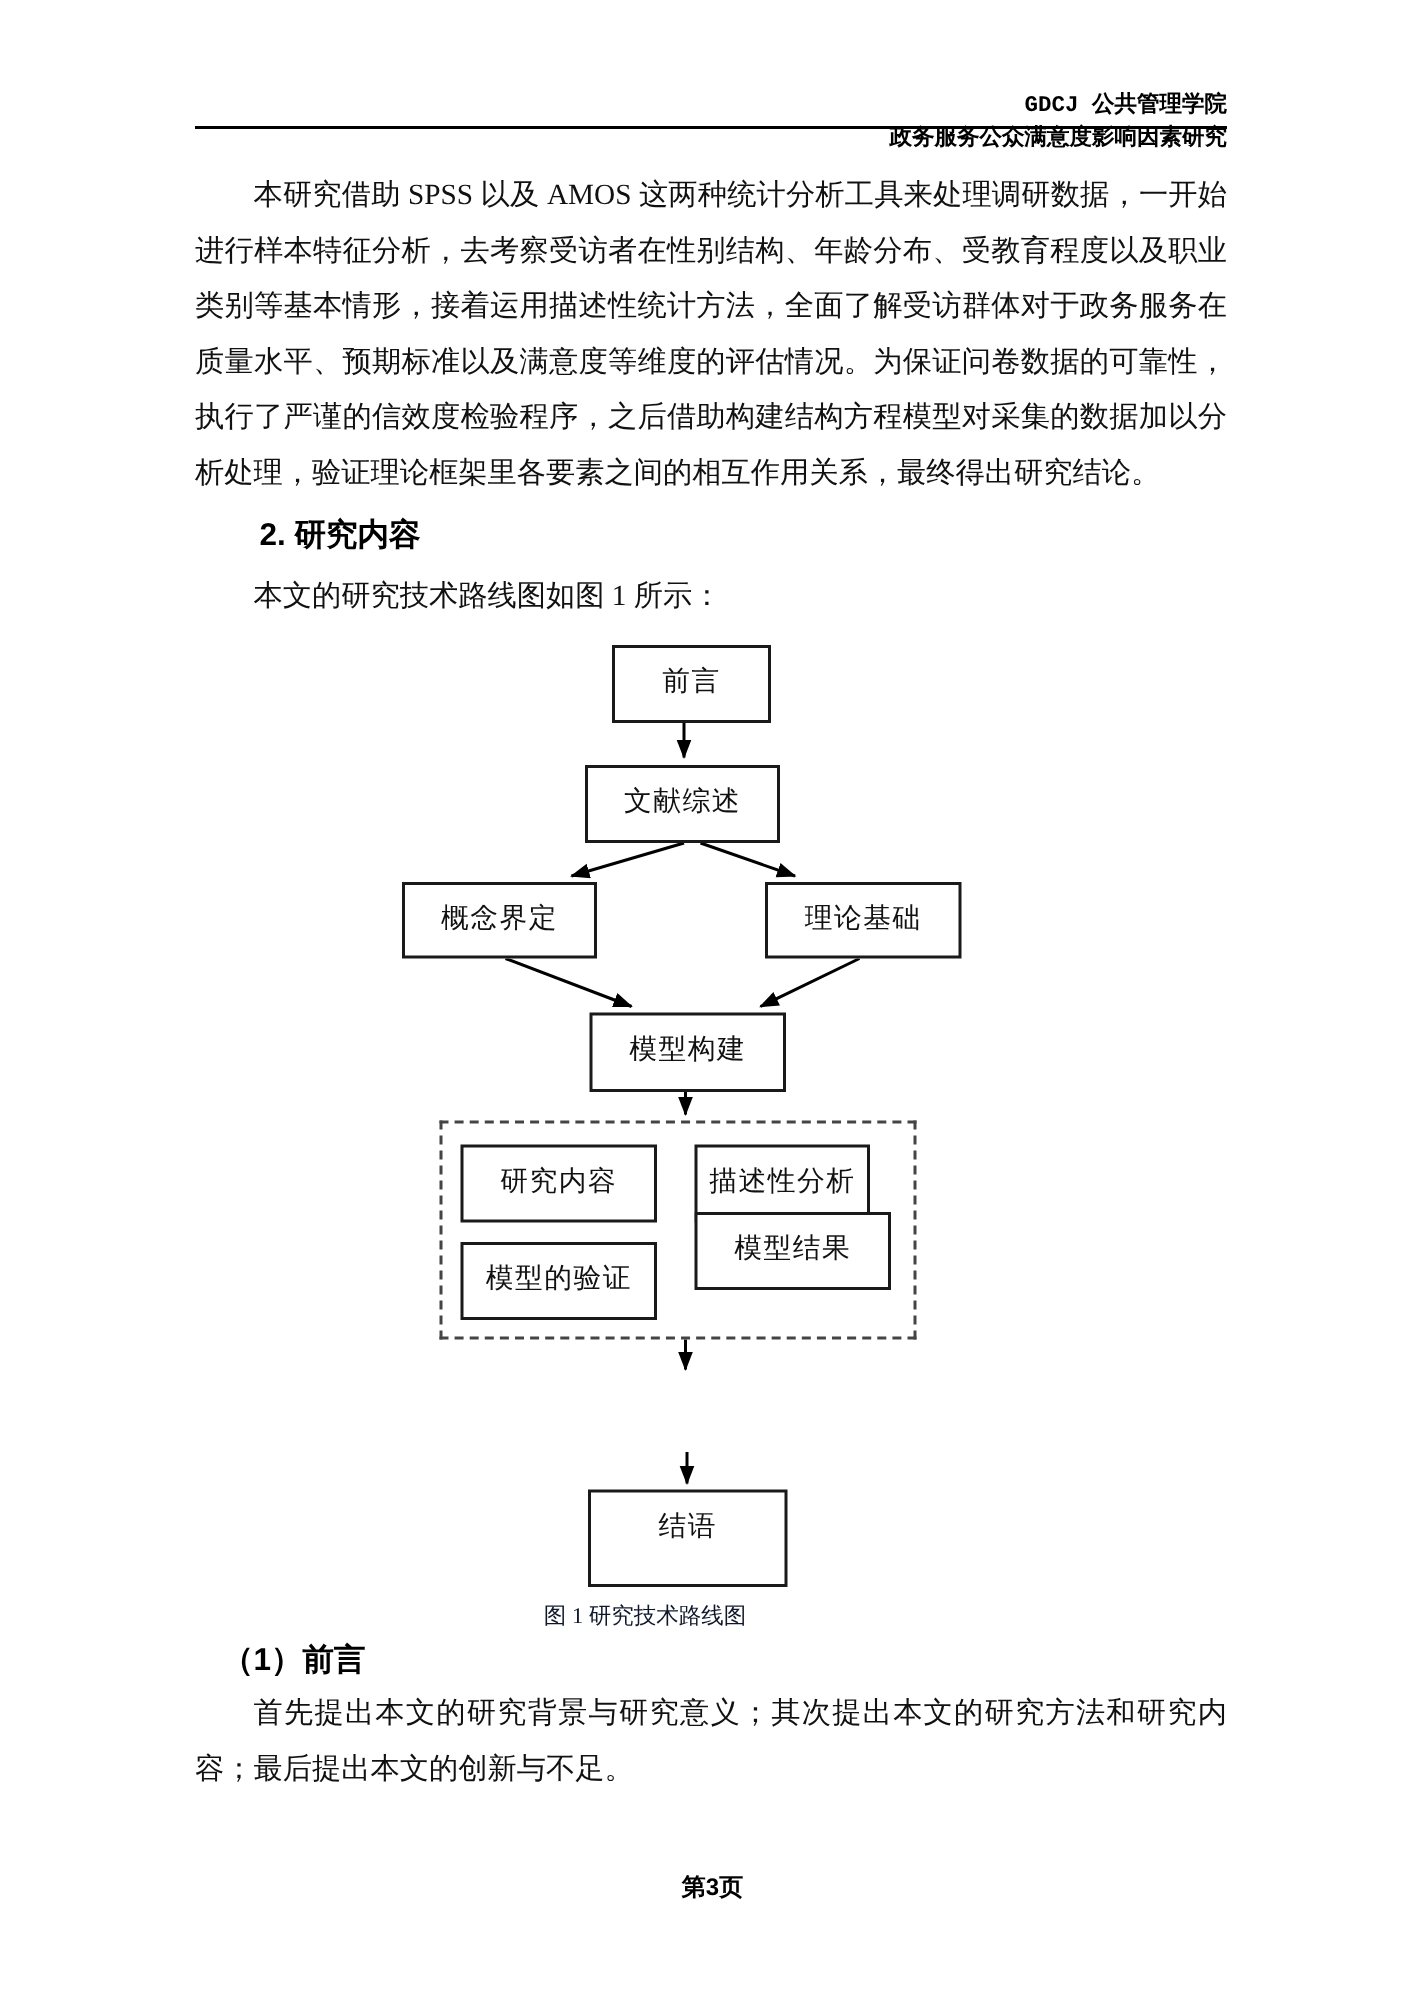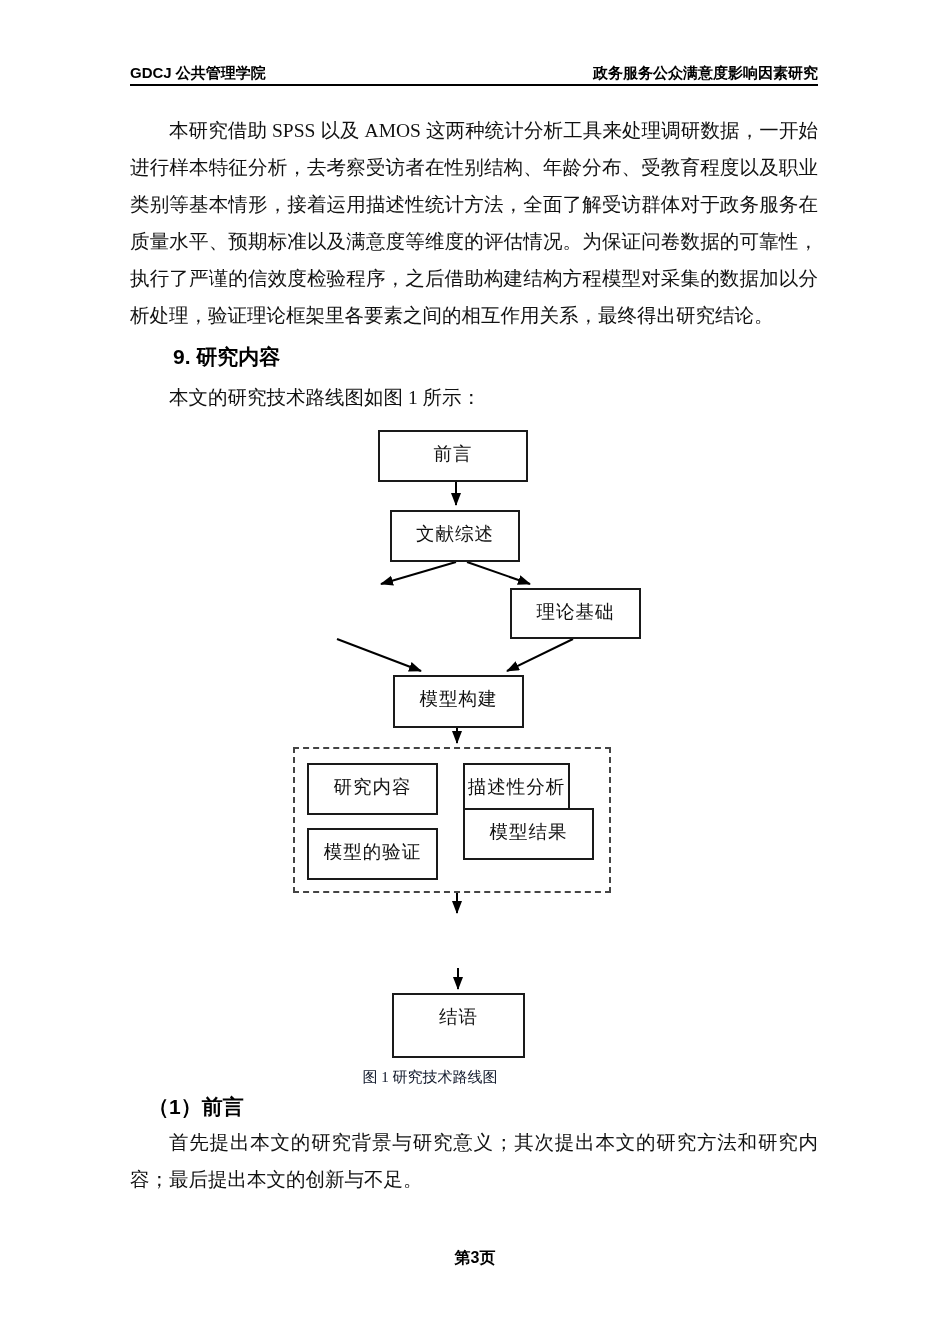--- a/index.html
+++ b/index.html
@@ -8,23 +8,23 @@
     width:950px;height:1344px;
     background:#ffffff;
     font-family:"Liberation Serif","DejaVu Serif",serif;
     color:#000;
     overflow:hidden;
   }
   
   .header{
     position:absolute;left:130px;top:60px;width:688px;height:24px;
     border-bottom:2px solid #000;
-    font-family:Liberation Sans, sans-serif;
+    font-family:Liberation Mono, monospace;
     font-weight:bold;font-size:15px;line-height:22px;
-    display:flex;justify-content:space-between;align-items:flex-end;
+    display:flex;justify-content:space-between;align-items:flex-end;flex-direction:column;
   }
   
   .body-text{
     position:absolute;left:130px;width:688px;margin:0;
     font-size:19.5px;line-height:37px;
     text-align:justify;text-indent:2em;
     color:#111;
   }
   .para1{top:112px;}
   .para2{top:1124px;}
@@ -46,28 +46,28 @@
   .fc-box{
     position:absolute;box-sizing:border-box;
     border:2px solid #1a1a1a;background:#fff;
     text-align:center;padding-top:9px;
     font-size:18.5px;color:#111;letter-spacing:1px;
   }
   .fc-dashed{
     position:absolute;box-sizing:border-box;
     border:2px dashed #444;background:transparent;
   }
-  .b-qianyan{left:378px;top:5px;width:150px;height:52px;}
+  .b-qianyan{left:408px;top:5px;width:106px;height:52px;}
   .b-wenxian{left:390px;top:85px;width:130px;height:52px;}
   .b-gainian{left:268px;top:163px;width:130px;height:51px;}
   .b-lilun{left:510px;top:163px;width:131px;height:51px;}
   .b-goujian{left:393px;top:250px;width:131px;height:53px;}
   .g-dashed{left:293px;top:322px;width:318px;height:146px;}
   .b-wenjuan{left:307px;top:338px;width:131px;height:52px;}
-  .b-miaoshu{left:463px;top:338px;width:107px;height:52px;}
+  .b-miaoshu{left:463px;top:338px;width:117px;height:52px;}
   .b-yanzheng{left:307px;top:403px;width:131px;height:52px;}
   .b-jieguo{left:463px;top:383px;width:131px;height:52px;}
   .b-taolun{left:392px;top:492px;width:133px;height:51px;}
   .b-jieyu{left:392px;top:568px;width:133px;height:65px;}
   
   .fig-caption{
     position:absolute;left:130px;top:1068px;width:600px;
     text-align:center;font-size:15px;color:#0f172a;
   }
   .footer{
@@ -82,21 +82,21 @@
 
 <div class="page">
 
   <div class="header">
     <span>GDCJ 公共管理学院</span>
     <span>政务服务公众满意度影响因素研究</span>
   </div>
 
   <p class="body-text para1">本研究借助 SPSS 以及 AMOS 这两种统计分析工具来处理调研数据，一开始进行样本特征分析，去考察受访者在性别结构、年龄分布、受教育程度以及职业类别等基本情形，接着运用描述性统计方法，全面了解受访群体对于政务服务在质量水平、预期标准以及满意度等维度的评估情况。为保证问卷数据的可靠性，执行了严谨的信效度检验程序，之后借助构建结构方程模型对采集的数据加以分析处理，验证理论框架里各要素之间的相互作用关系，最终得出研究结论。</p>
 
-  <h2 class="h-section">9. 研究内容</h2>
+  <h2 class="h-section">2. 研究内容</h2>
 
   <p class="body-text intro-line">本文的研究技术路线图如图 1 所示：</p>
 
   <div class="flowchart">
     <svg width="950" height="635" viewBox="0 0 950 635">
       <defs>
         <marker id="arrow" markerUnits="userSpaceOnUse" markerWidth="14" markerHeight="12" refX="12" refY="5" orient="auto">
           <path d="M0,0 L13,5 L0,10 z" fill="#000"></path>
         </marker>
       </defs>
@@ -107,20 +107,21 @@
       <line x1="573" y1="214" x2="507" y2="246" stroke="#000" stroke-width="2" marker-end="url(#arrow)"></line>
       <line x1="457" y1="303" x2="457" y2="318" stroke="#000" stroke-width="2" marker-end="url(#arrow)"></line>
       <line x1="457" y1="468" x2="457" y2="488" stroke="#000" stroke-width="2" marker-end="url(#arrow)"></line>
       <line x1="458" y1="543" x2="458" y2="564" stroke="#000" stroke-width="2" marker-end="url(#arrow)"></line>
     </svg>
 
     <div class="fc-dashed g-dashed"></div>
 
     <div class="fc-box b-qianyan">前言</div>
     <div class="fc-box b-wenxian">文献综述</div>
+    <div class="fc-box b-gainian">概念界定</div>
     <div class="fc-box b-goujian">模型构建</div>
     <div class="fc-box b-lilun">理论基础</div>
     <div class="fc-box b-wenjuan">研究内容</div>
     <div class="fc-box b-miaoshu">描述性分析</div>
     <div class="fc-box b-yanzheng">模型的验证</div>
     <div class="fc-box b-jieguo">模型结果</div>
     <div class="fc-box b-jieyu">结语</div>
   </div>
 
   <div class="fig-caption">图 1 研究技术路线图</div>

